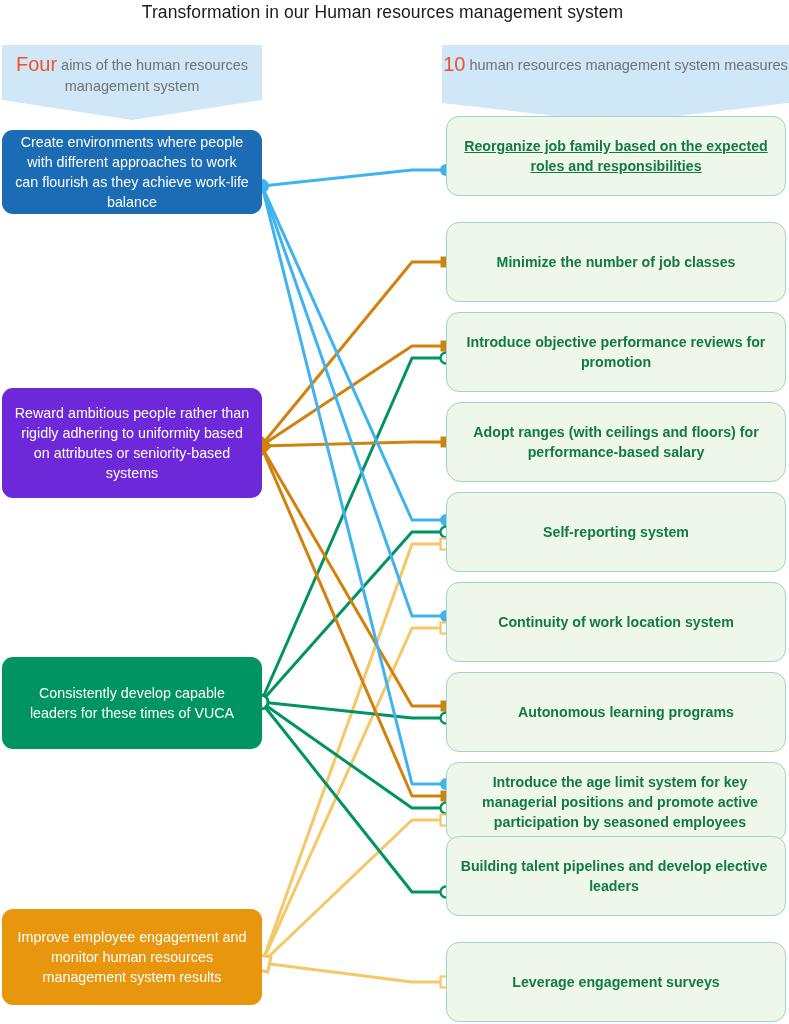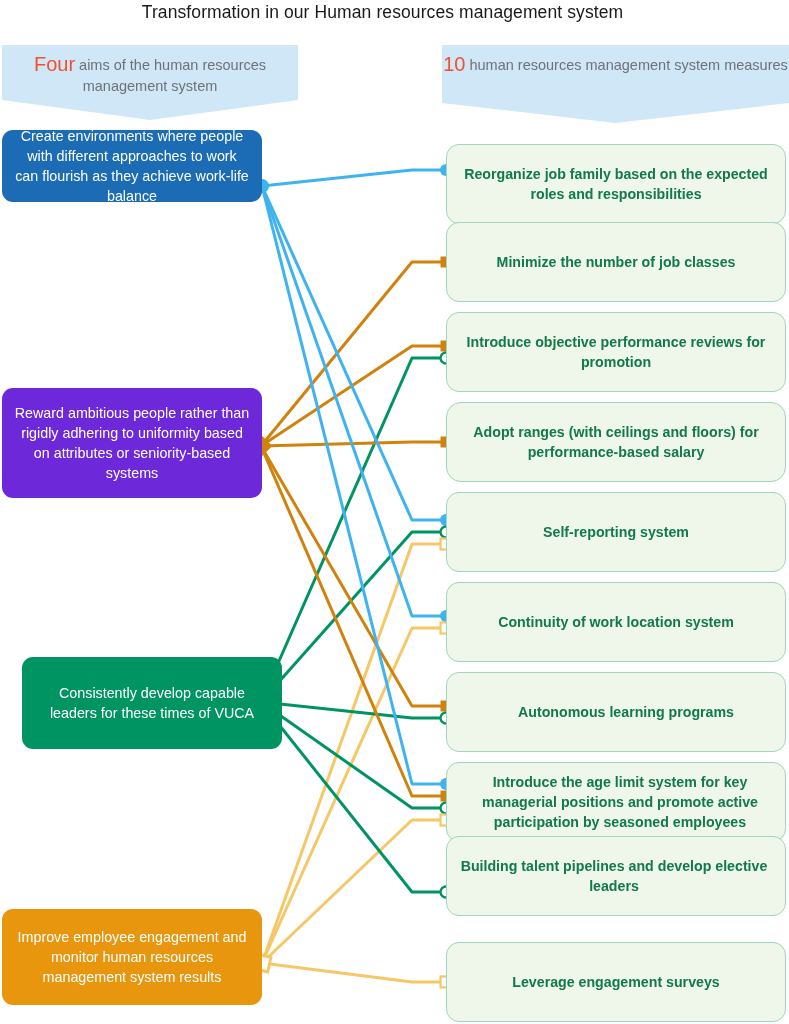--- a/index.html
+++ b/index.html
@@ -15,33 +15,33 @@
     font-size:17.5px;color:#1a1a1a;letter-spacing:.1px;
   }
 
   
   .banner{position:absolute;background:#cfe7f7;color:#6f7276;text-align:center;}
   .banner .btxt{display:block;padding-top:9px;font-size:14.5px;line-height:21px;}
   .banner .num{color:#f0512a;font-size:20px;vertical-align:-1px;}
   .banner .tail{position:absolute;left:0;top:100%;width:100%;height:20px;
      background:#cfe7f7;clip-path:polygon(0 0,100% 0,50% 100%);}
 
-  #banner-left{left:2px;top:45px;width:296px;height:55px;}
+  #banner-left{left:2px;top:45px;width:260px;height:55px;}
   #banner-right{left:442px;top:45px;width:347px;height:58px;}
 
   
   .aim{
     position:absolute;left:2px;width:260px;border-radius:11px;
     color:#ffffff;display:flex;align-items:center;justify-content:center;
     text-align:center;font-size:14.3px;line-height:20px;padding:0 12px;
     box-sizing:border-box;
   }
-  #aim-0{top:130px;height:72px;background:#1b6cb5;}
+  #aim-0{top:130px;height:84px;background:#1b6cb5;}
   #aim-1{top:388px;height:110px;background:#6d28d9;}
-  #aim-2{top:657px;height:92px;background:#009462;margin-left:20px;}
+  #aim-2{top:657px;height:92px;background:#009462;}
   #aim-3{top:909px;height:96px;background:#e8960e;}
 
   
   .measure{
     position:absolute;left:446px;width:340px;height:80px;
     background:#eef7e9;border:1.6px solid #9fd6bd;border-radius:13px;
     display:flex;align-items:center;justify-content:center;text-align:center;
     color:#11794a;font-weight:bold;font-size:14.2px;line-height:20px;
     padding:0 16px;box-sizing:border-box;
   }
@@ -113,21 +113,21 @@
         <rect x="254.5" y="955.5" width="15" height="15" fill="#ffffff" stroke="#f6c767" stroke-width="3" transform="rotate(12 262 963)"></rect>
       </g>
     </svg>
 
   <div class="aim" id="aim-0">Create environments where people with different approaches to work can flourish as they achieve work-life balance</div>
   <div class="aim" id="aim-1">Reward ambitious people rather than rigidly adhering to uniformity based on attributes or seniority-based systems</div>
   <div class="aim" id="aim-2">Consistently develop capable leaders for these times of VUCA</div>
   <div class="aim" id="aim-3">Improve employee engagement and monitor human resources management system results</div>
 
   <div id="measure-host">
-      <div class="measure" style="top: 144px;">
+      <div class="measure" style="top: 116px; text-decoration: underline;">
         <span>Reorganize job family based on the expected roles and responsibilities</span>
       </div>
       <div class="measure" style="top: 222px;">
         <span>Minimize the number of job classes</span>
       </div>
       <div class="measure" style="top: 312px;">
         <span>Introduce objective performance reviews for promotion</span>
       </div>
       <div class="measure" style="top: 402px; border-radius: 15px;">
         <span>Adopt ranges (with ceilings and floors) for performance-based salary</span>

